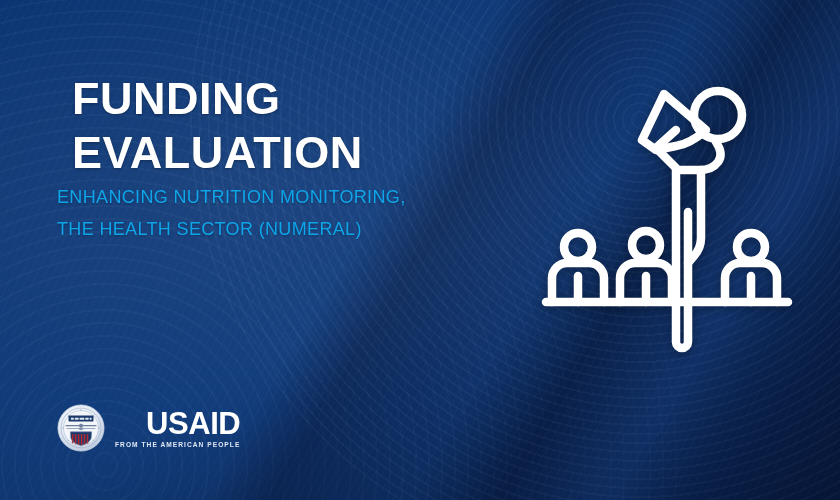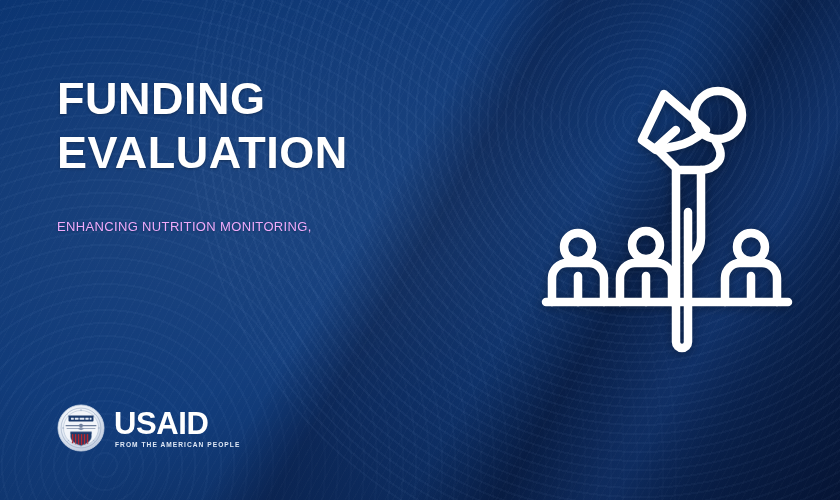--- a/index.html
+++ b/index.html
@@ -114,44 +114,43 @@
     z-index:6;
   }
   .headline {
     color:#ffffff;
     font-size:45px;
     font-weight:bold;
     line-height:1.21;
     letter-spacing:0.5px;
     text-shadow:0 1px 3px rgba(0,0,0,.30);
   }
-  .headline .ln { display:block; white-space:nowrap; }
+  .headline .ln { display:block; white-space:nowrap;margin-left:15px; }
 
   .subtitle {
-    margin-top:34px;
-    color:#f0abfc;
-    font-size:13px;
+    color:#0ea5e9;
+    font-size:18px;
     font-weight:500;
     line-height:1.78;
     letter-spacing:0.35px;
     text-shadow:0 1px 2px rgba(0,0,0,.25);
   }
   .subtitle .ln { display:block; white-space:nowrap; }
 
   
   .usaid-logo {
     position:absolute;
     left:57px; top:404px;
     display:flex;
     align-items:center;
     gap:9px;
     z-index:7;
   }
   .seal { width:48px; height:48px; display:block; }
-  .wordmark { display:flex; flex-direction:column; line-height:1; }
+  .wordmark { display:flex; flex-direction:column; line-height:1;text-align:right; }
   .wordmark-main {
     color:#ffffff;
     font-size:31px;
     font-weight:bold;
     letter-spacing:-0.4px;
     line-height:1;
   }
   .wordmark-sub {
     color:#dfe8f6;
     font-size:6.6px;
@@ -185,20 +184,21 @@
   <div class="bg-layer bg-stripes"></div>
   <div class="bg-layer bg-vignette"></div>
 
   <div class="text-block">
     <div class="headline">
       <span class="ln">FUNDING</span>
       <span class="ln">EVALUATION</span>
     </div>
     <div class="subtitle">
       <span class="ln">ENHANCING NUTRITION MONITORING,</span>
+      <span class="ln">THE HEALTH SECTOR (NUMERAL)</span>
     </div>
   </div>
 
   <div class="usaid-logo">
     <span class="seal">
       <svg viewBox="0 0 100 100" xmlns="http://www.w3.org/2000/svg">
         <defs>
           <radialGradient id="sealG" cx="42%" cy="34%" r="72%">
             <stop offset="0%" stop-color="#ffffff"></stop>
             <stop offset="58%" stop-color="#e4ebf5"></stop>

